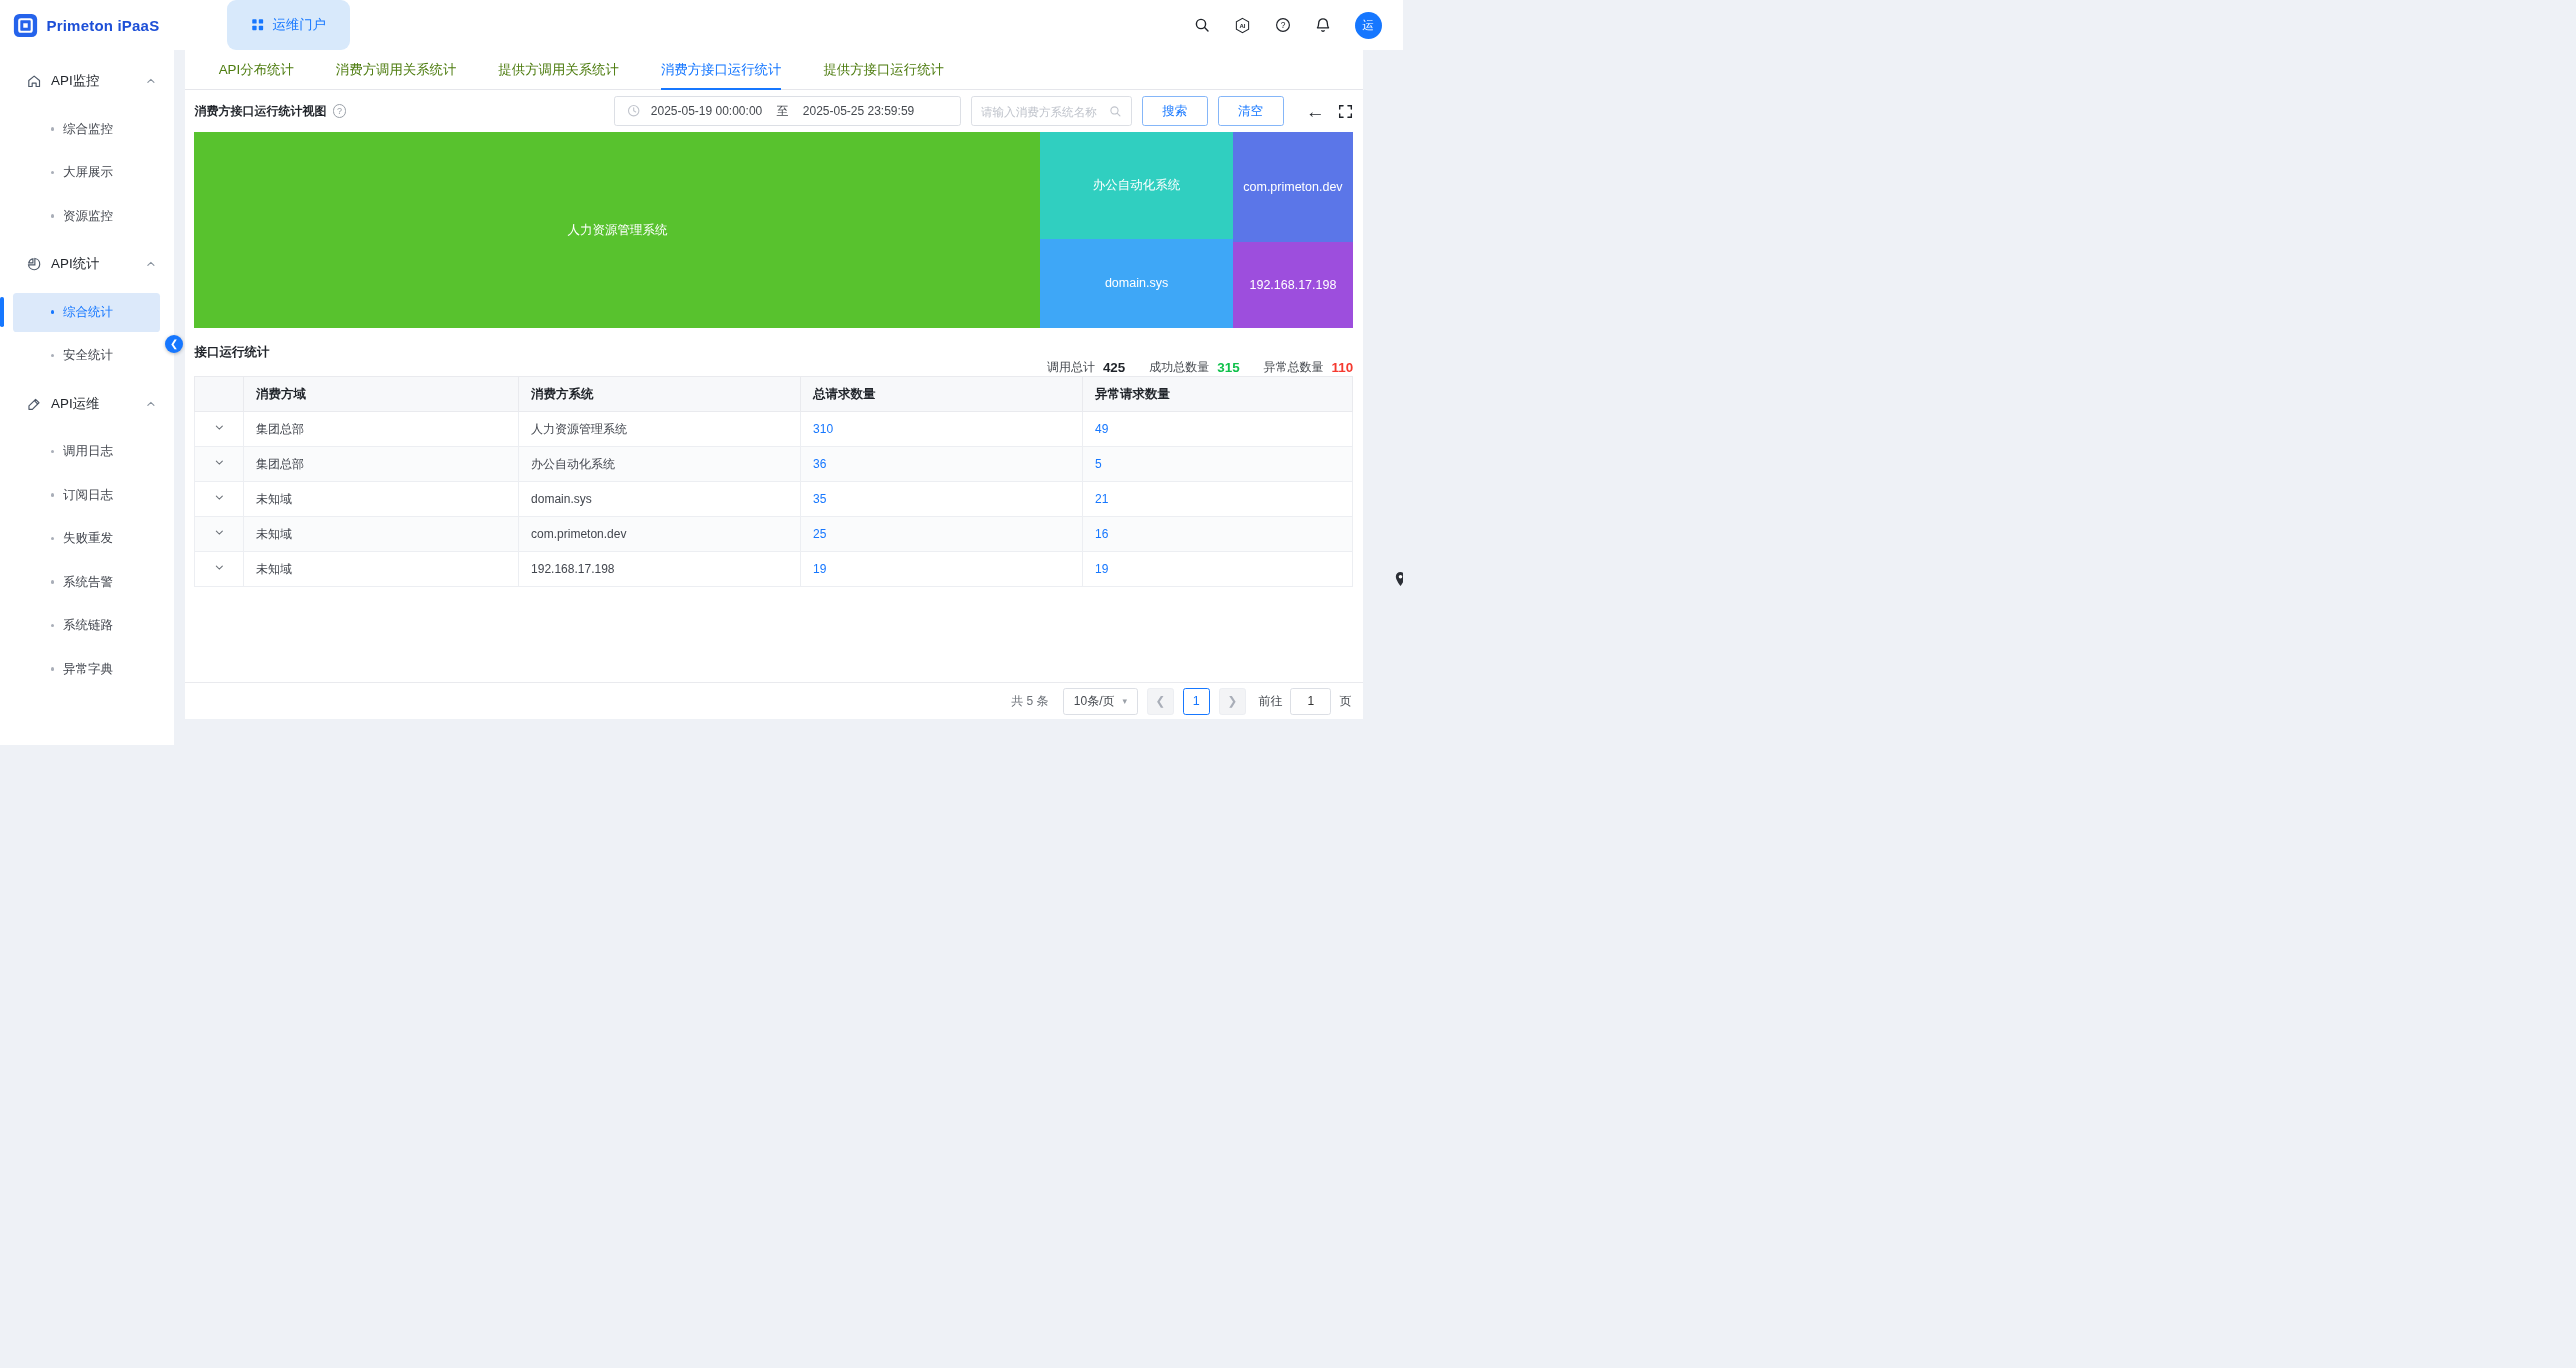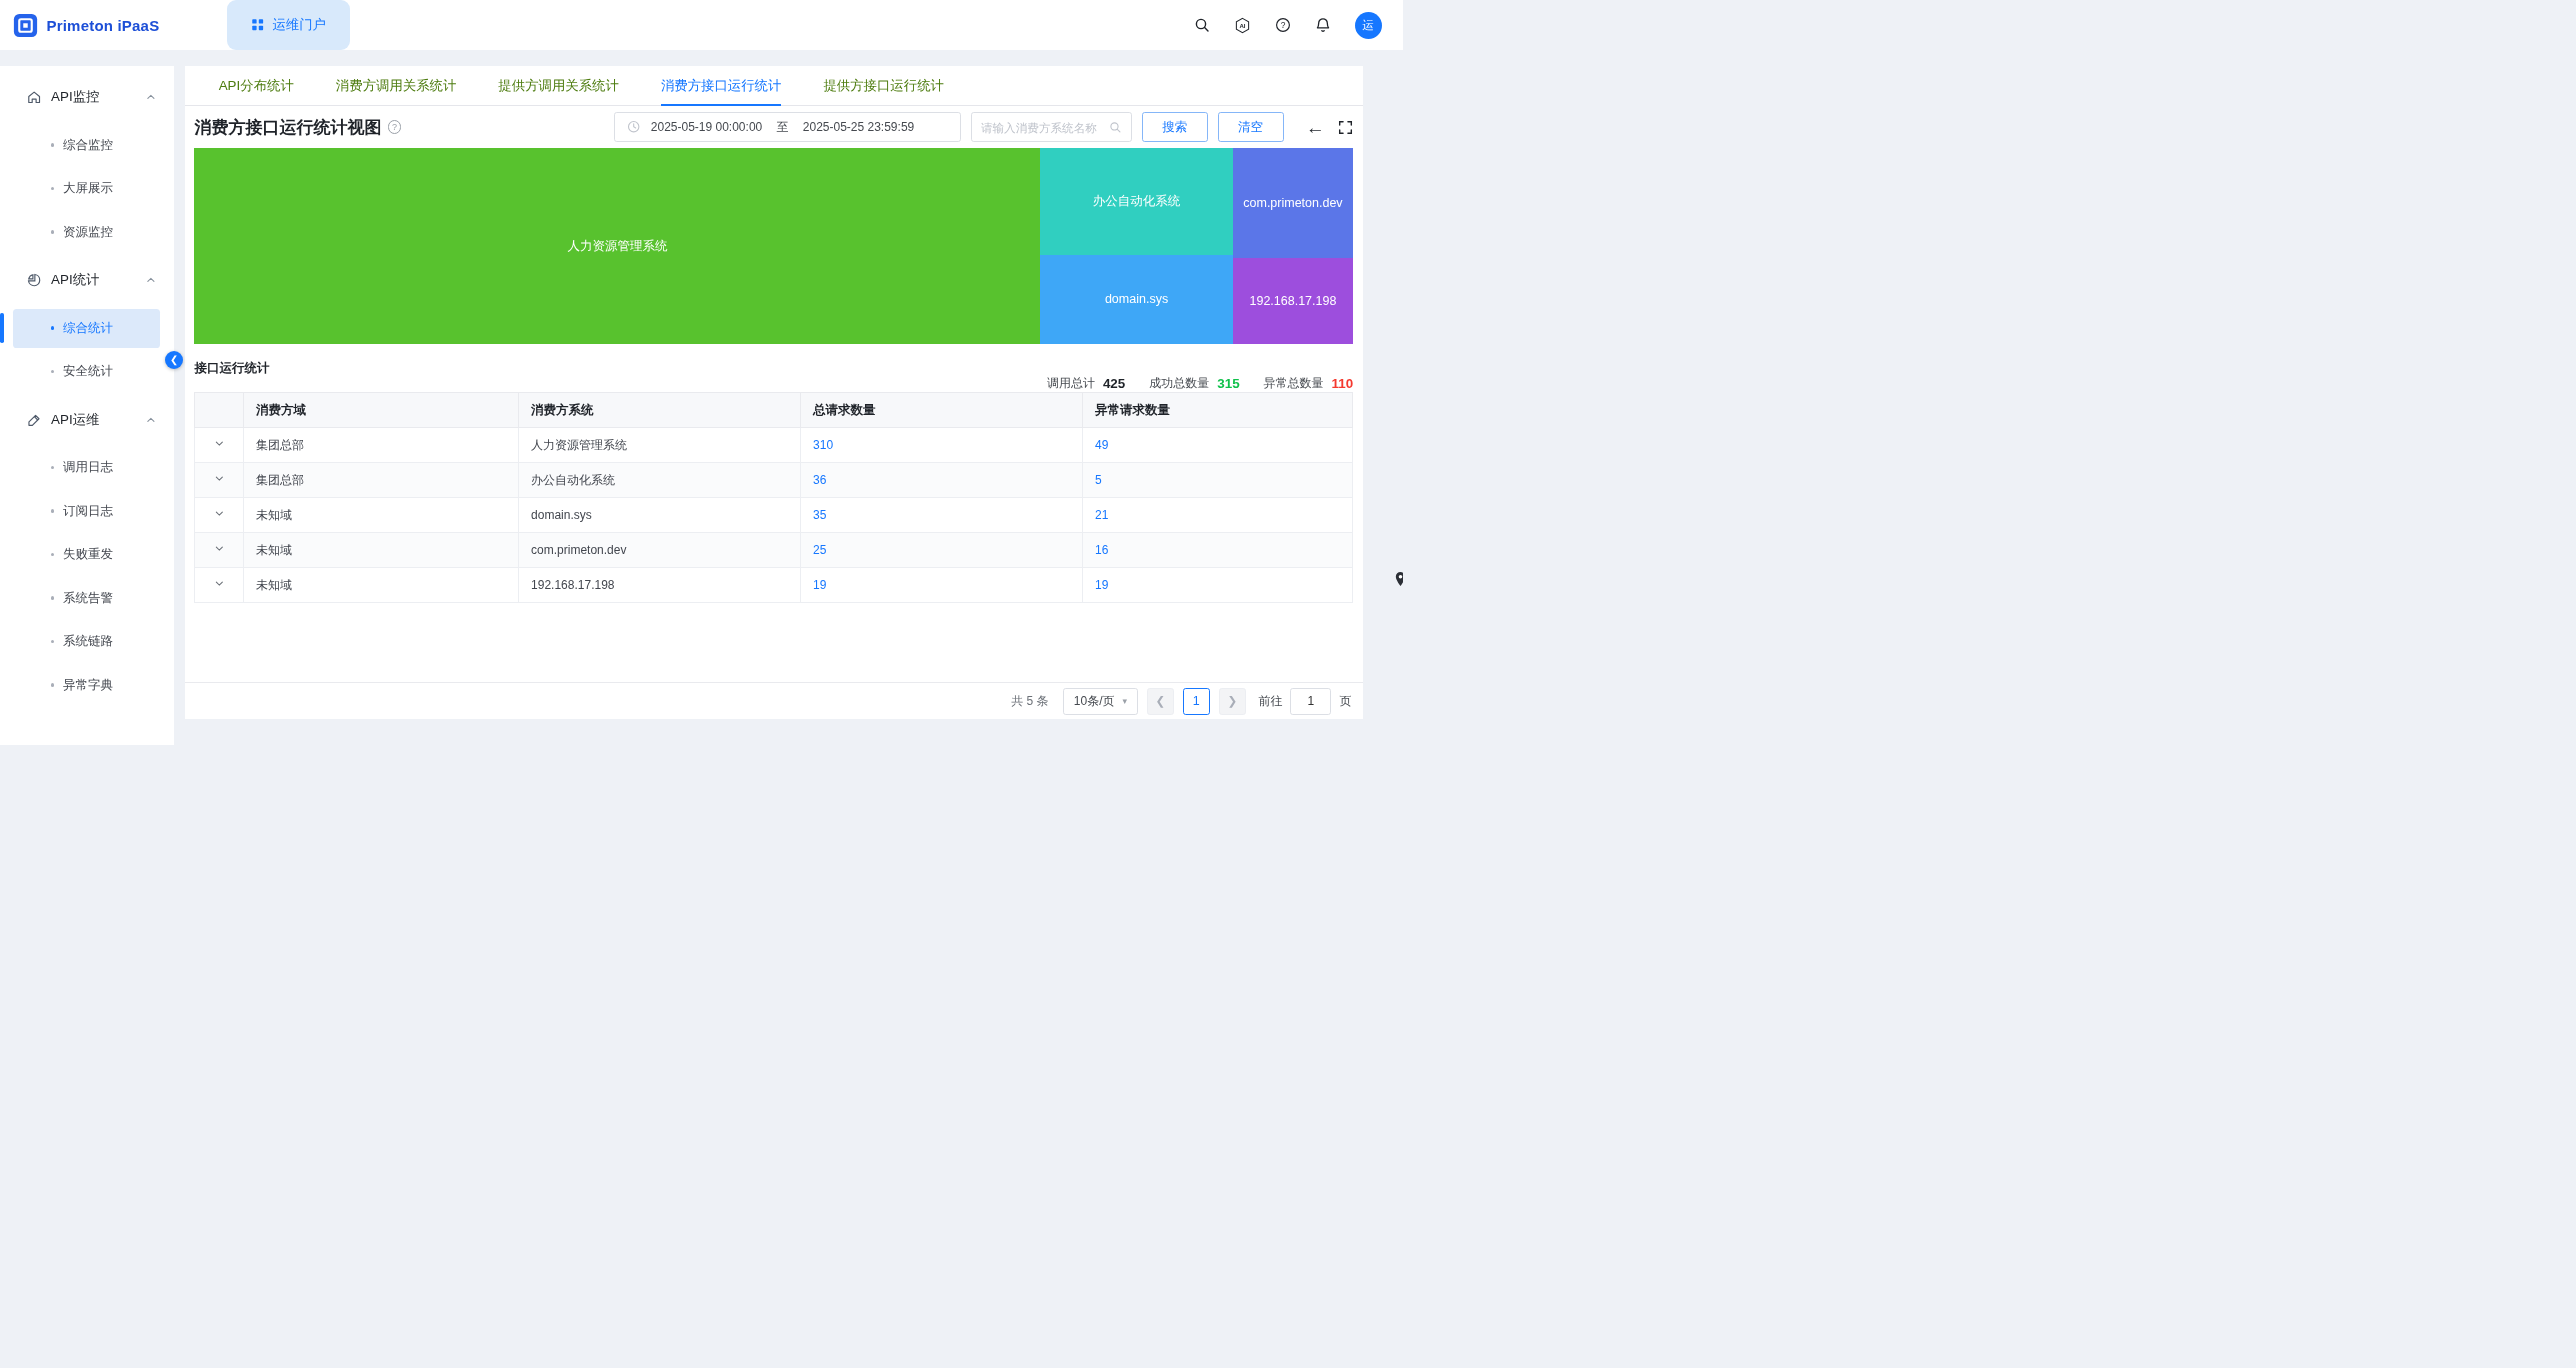--- a/index.html
+++ b/index.html
@@ -1,21 +1,21 @@
 <!DOCTYPE html>
 <html style="font-size:14.3px"><head>
 <meta charset="utf-8">
 <style>
   * { margin:0; padding:0; box-sizing:border-box; }
   html,body { width:1403px; height:745px; }
   body {
     font-family:"Liberation Sans","DejaVu Sans",sans-serif;
     background:#eef1f6; color:#1f2329; overflow:hidden; position:relative;
   }
-  .page { width:1403px; height:745px; display:flex; flex-direction:column;gap:16px; }
+  .page { width:1403px; height:745px; display:flex; flex-direction:column; }
 
   
   header { flex:0 0 50px; background:#fff; display:flex; align-items:stretch; position:relative; z-index:2; }
   .brand { display:flex; align-items:center; gap:9px; padding-left:12.5px; width:227px; }
   .brand-text { font-size:15px; font-weight:bold; color:#1d4fd7; letter-spacing:0.2px; }
   .portal-tab { display:flex; align-items:center; gap:8px; padding:0 24px; background:#d8e9fb; color:#1677ff; font-size:13.4px; cursor:pointer;border-radius:9px; }
   .header-right { margin-left:auto; display:flex; align-items:center; gap:24px; padding-right:21.5px; color:#1f2329; }
   .hicon { display:inline-flex; align-items:center; justify-content:center; cursor:pointer; }
   .avatar { width:27px; height:27px; border-radius:50%; background:#1677ff; color:#fff; display:flex; align-items:center; justify-content:center; font-size:11.6px; cursor:pointer; }
 
@@ -37,21 +37,21 @@
   .collapse-btn { position:absolute; right:-9px; top:285px; width:18px; height:18px; border-radius:50%; border:none; background:#1677ff; color:#fff; font-size:9.8px; line-height:1; cursor:pointer; box-shadow:0 0.9px 3.6px rgba(0,0,0,.25); z-index:3; }
 
   
   .tabs { flex:0 0 40px; display:flex; gap:42px; padding-left:34px; border-bottom:0.9px solid #e5e6eb; }
   .tab { display:flex; align-items:center; font-size:13.4px; color:#4d7c0f; cursor:pointer; position:relative; white-space:nowrap; }
   .tab.active { color:#1677ff; font-weight:500; }
   .tab.active::after { content:""; position:absolute; left:0; right:0; bottom:-0.9px; height:1.8px; background:#1677ff; }
 
   
   .toolbar { flex:0 0 42px; display:flex; align-items:center; padding:0 9.8px; }
-  .view-title { font-size:17px; font-weight:bold; color:#1f2329; }
+  .view-title { font-size:12px; font-weight:bold; color:#1f2329; }
   .info-icon { width:13.4px; height:13.4px; border-radius:50%; border:0.9px solid #9aa0a8; color:#9aa0a8; font-size:9px; display:inline-flex; align-items:center; justify-content:center; margin-left:6.3px; cursor:pointer; }
   .toolbar-right { margin-left:auto; display:flex; align-items:center; gap:9.8px; }
   .date-range { height:30px; width:347px; border:0.9px solid #dcdfe5; border-radius:2.7px; display:flex; align-items:center; gap:10.7px; padding:0 11.6px; font-size:12px; color:#45494f; cursor:pointer; background:#fff;margin-left:20px; }
   .date-range .sep { color:#45494f; margin:0 3.6px; }
   .search-box { height:30px; width:161px; border:0.9px solid #dcdfe5; border-radius:2.7px; display:flex; align-items:center; padding:0 9px; background:#fff; }
   .search-box input { border:none; outline:none; flex:1; font-size:11.6px; color:#333; min-width:0; font-family:inherit; }
   .search-box input::placeholder { color:#bfc3cb; }
   .btn { height:30px; width:66px; border:0.9px solid #85b6f8; background:#fff; color:#1677ff; font-size:12.5px; border-radius:2.7px; cursor:pointer; font-family:inherit; }
   .arrow-left { font-size:19px; color:#1f2329; margin-left:12.5px; cursor:pointer; line-height:1; }
   .fs-icon { color:#1f2329; cursor:pointer; display:inline-flex; margin-left:3.6px; }

